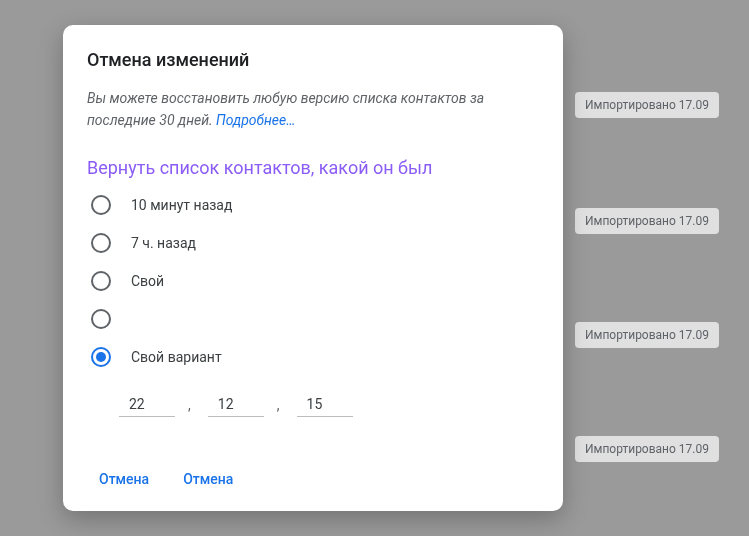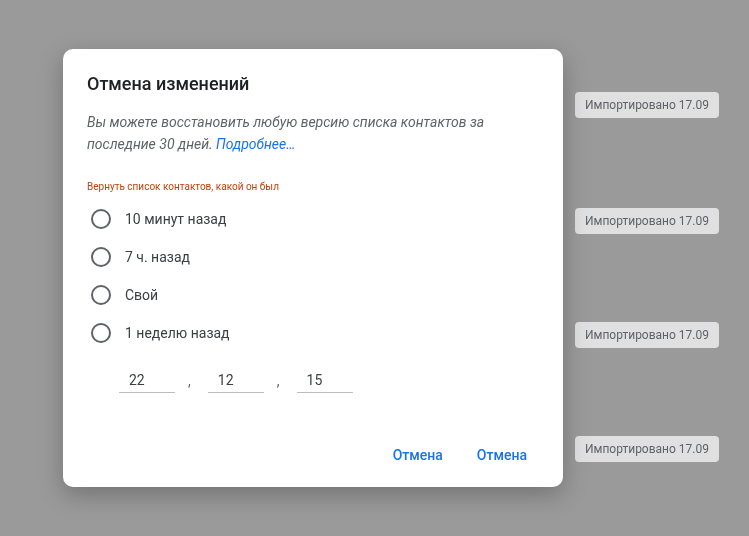--- a/index.html
+++ b/index.html
@@ -57,32 +57,32 @@
     color: #5f6368;
     margin-bottom: 26px;
     font-style: italic;
   }
   .dialog-desc a {
     color: #1a73e8;
     text-decoration: none;
     cursor: pointer;
   }
   .section-label {
-    font-size: 10px;
-    color: #c2410c;
+    font-size: 18px;
+    color: #8b5cf6;
     margin-bottom: 8px;
   }
   .radio-group {
     display: flex;
     flex-direction: column;
   }
   .radio-item {
     display: flex;
     align-items: center;
-    gap: 14px;
+    gap: 20px;
     padding: 9px 4px;
     cursor: pointer;
   }
   .radio-circle {
     width: 20px;
     height: 20px;
     border: 2px solid #5f6368;
     border-radius: 50%;
     flex-shrink: 0;
     position: relative;
@@ -118,21 +118,20 @@
     color: #3c4043;
     background: transparent;
   }
   .comma {
     padding: 0 6px 4px 2px;
     color: #5f6368;
     align-self: flex-end;
   }
   .actions {
     display: flex;
-    justify-content: flex-end;
     gap: 10px;
     margin-top: 38px;
   }
   .btn {
     border: none;
     background: transparent;
     color: #1a73e8;
     font-size: 14px;
     font-weight: 500;
     padding: 8px 12px;
@@ -173,21 +172,24 @@
       <div class="radio-item">
         <span class="radio-circle"></span>
         <span class="radio-label">7 ч. назад</span>
       </div>
       <div class="radio-item">
         <span class="radio-circle"></span>
         <span class="radio-label">Свой</span>
       </div>
       <div class="radio-item">
         <span class="radio-circle"></span>
-        <span class="radio-label">1 неделю назад</span>
+      </div>
+      <div class="radio-item selected">
+        <span class="radio-circle"></span>
+        <span class="radio-label">Свой вариант</span>
       </div>
     </div>
 
     <div class="custom-inputs">
       <input class="ci" type="text" value="22" style="">
       <span class="comma">,</span>
       <input class="ci" type="text" value="12" style="">
       <span class="comma">,</span>
       <input class="ci" type="text" value="15" style="">
     </div>

